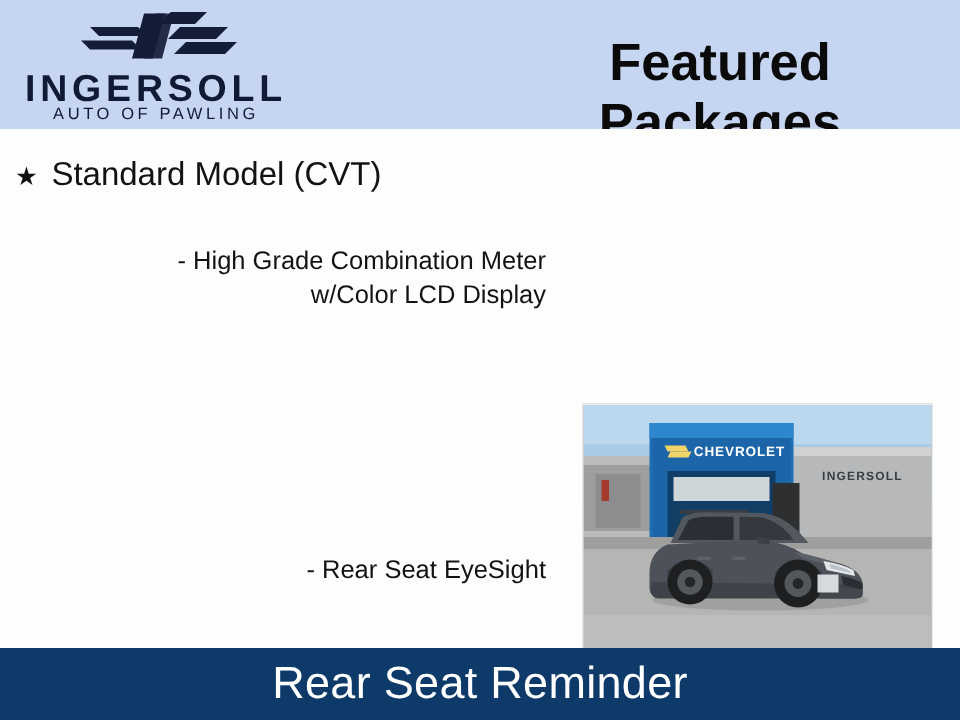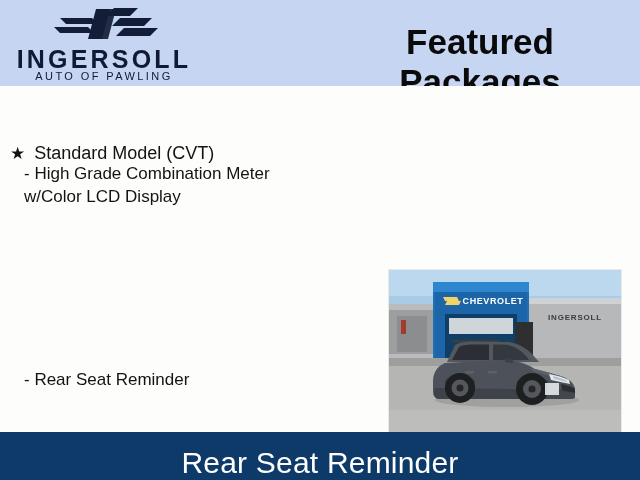--- a/index.html
+++ b/index.html
@@ -84,33 +84,33 @@
     display: flex;
     align-items: baseline;
     gap: 9px;
   }
   .star-bullet {
     font-size: 17px;
     line-height: 1;
     color: #111111;
   }
   .headline-text {
-    font-size: 18px;
+    font-size: 22px;
     color: #131313;
-    margin-top: 40px;
   }
 
   .feature {
     position: absolute;
     left: 24px;
     font-size: 17px;
     line-height: 23px;
     color: #131313;
     white-space: pre-line;
     width: 340px;
+    text-align: right;
   }
   .f0 { top: 76px; }
   .f1 { top: 160px; }
   .f2 { top: 220px; }
   .f3 { top: 282px; }
 
   
   .photo {
     position: absolute;
     left: 388px; top: 183px;
@@ -122,21 +122,21 @@
   }
 
   
   .footer-banner {
     position: absolute;
     left: 0; top: 432px;
     width: 640px;
     height: 48px;
     background: #0d3a68;
     display: flex;
-    align-items: flex-end;
+    align-items: center;
     justify-content: center;
   }
   .footer-text {
     font-size: 30px;
     font-weight: 400;
     color: #ffffff;
     letter-spacing: 0.2px;
   }
 </style>
 </head>
@@ -173,21 +173,21 @@
     <div class="headline-row">
       <span class="star-bullet">★</span>
       <span class="headline-text">Standard Model (CVT)</span>
     </div>
 
     <div class="feature f0">- High Grade Combination Meter
 w/Color LCD Display</div>
 
 
 
-    <div class="feature f3">- Rear Seat Reminder</div>
+    <div class="feature f3">- Rear Seat EyeSight</div>
 
     <div class="photo">
       <svg viewBox="0 0 234 175" width="234" height="175" preserveAspectRatio="none">
 
         <rect x="0" y="0" width="234" height="62" fill="#a9cbe6"></rect>
         <rect x="0" y="0" width="234" height="26" fill="#bcd8ee"></rect>
 
         <rect x="140" y="28" width="94" height="62" fill="#b6b8ba"></rect>
         <rect x="140" y="28" width="94" height="6" fill="#cfd1d2"></rect>
         <text x="186" y="50" font-family="Liberation Sans, sans-serif" font-size="8" font-weight="700" fill="#3a3d40" letter-spacing="0.8" text-anchor="middle">INGERSOLL</text>

